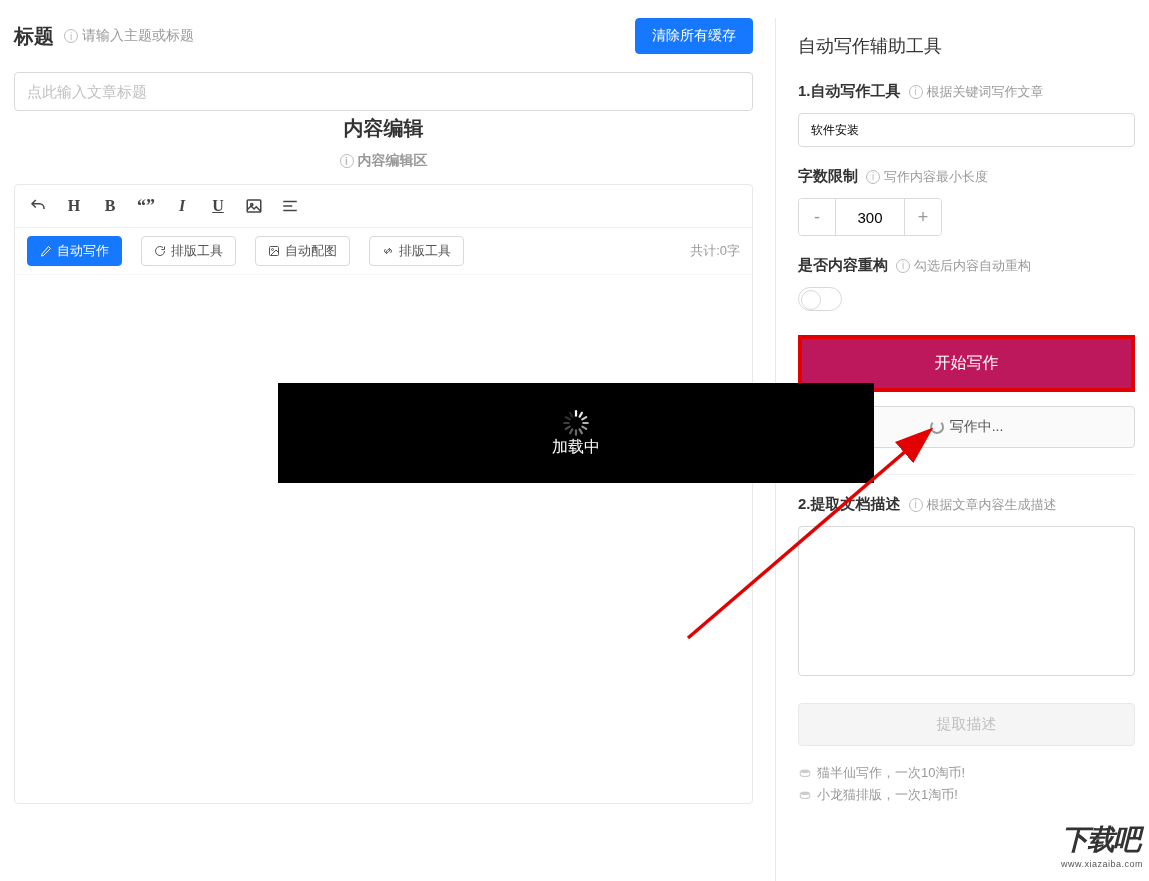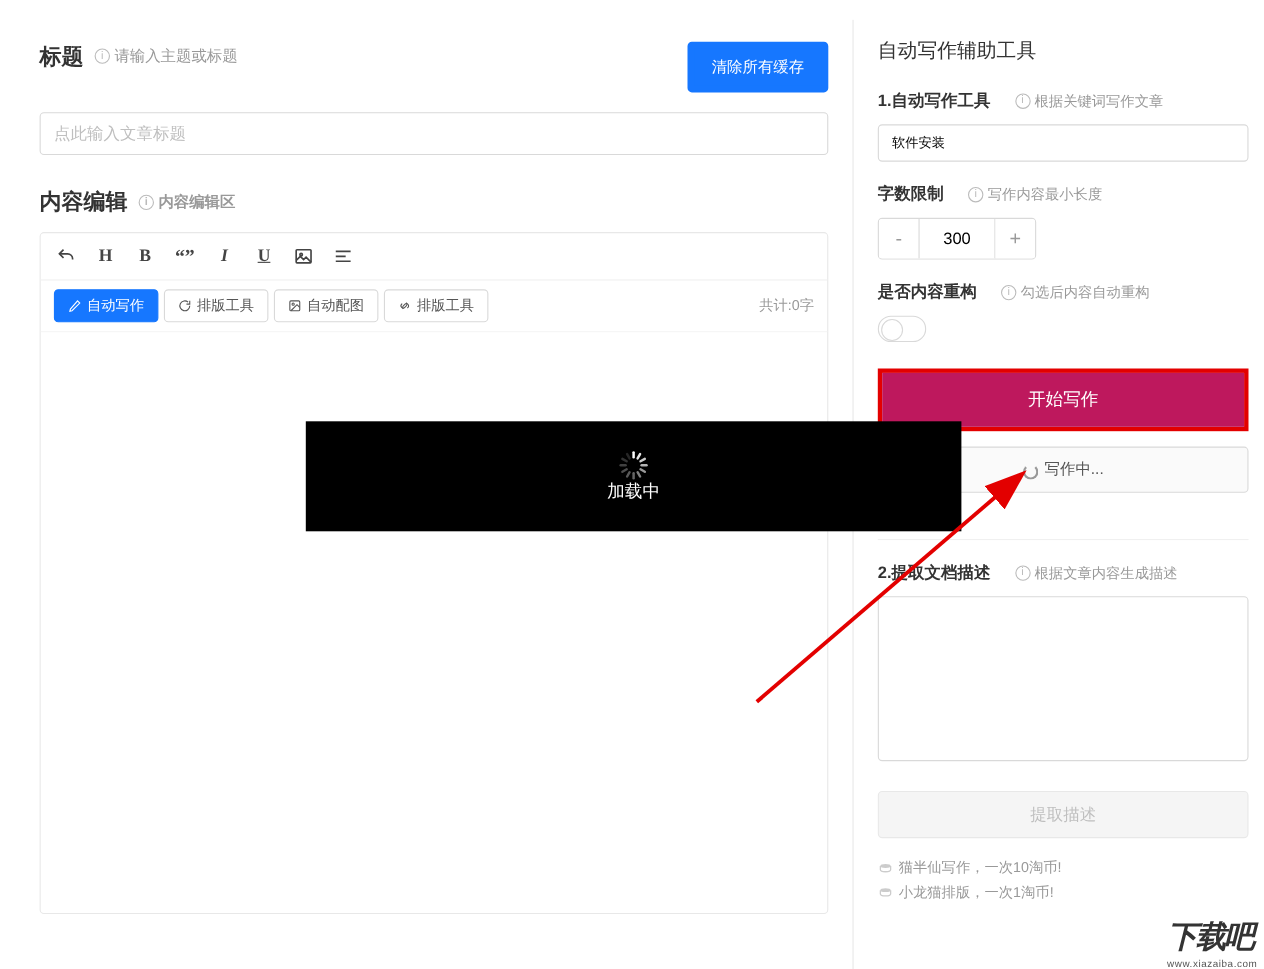--- a/index.html
+++ b/index.html
@@ -1,73 +1,73 @@
 <!DOCTYPE html>
 <html><head>
 <meta charset="utf-8">
 <style>
   * { box-sizing: border-box; margin: 0; padding: 0; }
   body { font-family: "Microsoft YaHei", "PingFang SC", sans-serif; font-size: 14px; color: #333; background: #fff; width: 1149px; height: 881px; position: relative; overflow: hidden; }
-  .page { display: flex; height: 100%; padding: 18px 14px 0 36px; }
+  .page { display: flex; height: 100%; padding: 18px 14px 0 14px; }
   .left { flex: 1; min-width: 0; padding-right: 22px; }
   .right { width: 360px; border-left: 1px solid #e8e8e8; padding-left: 22px; padding-top: 10px; }
 
   .title-row { display: flex; align-items: center; justify-content: space-between; margin-bottom: 18px; }
   .title-left { display: flex; align-items: center; gap: 10px; }
   .title-label { font-size: 20px; font-weight: 700; color: #333; }
   .hint { font-size: 14px; color: #999; display: inline-flex; align-items: center; gap: 4px; }
   .info-icon { display: inline-flex; width: 14px; height: 14px; border: 1px solid #bbb; border-radius: 50%; align-items: center; justify-content: center; font-size: 10px; color: #bbb; font-style: normal; }
-  .btn-danger { background: #2e7cf6; color: #fff; border: 6px solid #eab308; padding: 8px 16px; border-radius: 4px; font-size: 14px; cursor: pointer; margin-top: 20px; }
+  .btn-danger { background: #2e7cf6; color: #fff; border: 1px solid #eab308; padding: 8px 16px; border-radius: 4px; font-size: 14px; cursor: pointer; }
   .btn-danger { background: #1677ff; border-color: #1677ff; }
   .clear-cache { background: #1677ff; }
   .input-text { width: 100%; border: 1px solid #d9d9d9; border-radius: 4px; padding: 10px 12px; font-size: 15px; color: #333; }
   .input-text::placeholder { color: #bfbfbf; }
 
-  .section-label { font-size: 20px; font-weight: 700; margin: 29px 0 14px; display: flex; align-items: center; gap: 10px; }
+  .section-label { font-size: 20px; font-weight: 700; margin: 4px 0 14px; display: flex; align-items: center; gap: 10px; flex-direction: column; }
 
   .editor-box { border: 1px solid #e8e8e8; border-radius: 4px; min-height: 620px; }
   .toolbar { display: flex; align-items: center; gap: 14px; padding: 10px 12px; border-bottom: 1px solid #f0f0f0; color: #555; }
   .tb-icon { width: 22px; height: 22px; display: inline-flex; align-items: center; justify-content: center; font-size: 16px; cursor: pointer; color: #444; }
   .tb-icon svg { width: 18px; height: 18px; }
 
-  .action-row { display: flex; align-items: center; gap: 5px; padding: 8px 12px; border-bottom: 1px solid #f5f5f5; }
+  .action-row { display: flex; align-items: center; gap: 19px; padding: 8px 12px; border-bottom: 1px solid #f5f5f5; }
   .btn-sm { border: 1px solid #d9d9d9; background: #fff; border-radius: 4px; padding: 5px 12px; font-size: 13px; cursor: pointer; display: inline-flex; align-items: center; gap: 5px; color: #555; }
   .btn-sm.primary { background: #1677ff; border-color: #1677ff; color: #fff; }
   .count-text { margin-left: auto; color: #999; font-size: 13px; }
 
   .right h3 { font-size: 18px; font-weight: 400; margin-bottom: 24px; margin-top: 6px; }
-  .field-label { font-size: 15px; font-weight: 700; margin-bottom: 12px; display: flex; align-items: center; gap: 22px; }
+  .field-label { font-size: 15px; font-weight: 700; margin-bottom: 12px; display: flex; align-items: center; gap: 8px; }
   .field-hint { font-size: 13px; color: #999; font-weight: 400; display: inline-flex; align-items: center; gap: 4px; }
   .input-field { width: 100%; border: 1px solid #d9d9d9; border-radius: 4px; padding: 9px 12px; font-size: 12px; margin-bottom: 20px; }
 
   .stepper { display: inline-flex; align-items: center; border: 1px solid #d9d9d9; border-radius: 4px; overflow: hidden; margin-bottom: 20px; }
   .stepper button { width: 36px; height: 36px; border: none; background: #fff; font-size: 18px; color: #999; cursor: pointer; }
   .stepper input { width: 70px; height: 36px; border: none; border-left: 1px solid #d9d9d9; border-right: 1px solid #d9d9d9; text-align: center; font-size: 15px; }
 
   .toggle { width: 44px; height: 24px; border-radius: 14px; background: #fff; border: 1px solid #d9d9d9; position: relative; cursor: pointer; margin-bottom: 24px; }
   .toggle::after { content: ""; position: absolute; width: 18px; height: 18px; border-radius: 50%; background: #fff; border: 1px solid #d9d9d9; top: 2px; left: 2px; }
 
   .highlight-box { border: 4px solid #e30000; margin-bottom: 14px; }
   .btn-primary-lg { width: 100%; background: #be185d; color: #fff; border: none; padding: 14px 0; font-size: 16px; cursor: pointer; }
-  .btn-secondary-lg { width: 100%; background: #fafafa; color: #555; border: 1px solid #d9d9d9; border-radius: 4px; padding: 11px 0; font-size: 14px; cursor: pointer; margin-bottom: 42px; display: flex; align-items: flex-end; justify-content: center; gap: 6px; }
+  .btn-secondary-lg { width: 100%; background: #fafafa; color: #555; border: 1px solid #d9d9d9; border-radius: 4px; padding: 11px 0; font-size: 14px; cursor: pointer; margin-bottom: 26px; display: flex; align-items: center; justify-content: center; gap: 6px; }
   .spinner-sm { width: 14px; height: 14px; border: 2px solid #999; border-top-color: transparent; border-radius: 50%; display: inline-block; }
 
   .textarea-field { width: 100%; height: 150px; border: 1px solid #d9d9d9; border-radius: 4px; padding: 10px; resize: none; margin-bottom: 24px; }
   .btn-disabled-lg { width: 100%; background: #f5f5f5; color: #bfbfbf; border: 1px solid #e8e8e8; border-radius: 4px; padding: 11px 0; font-size: 15px; cursor: not-allowed; margin-bottom: 18px; }
 
   .footer-hints { font-size: 13px; color: #999; }
   .footer-hints div { margin-bottom: 4px; display: flex; align-items: center; gap: 5px; }
 
   .overlay { position: absolute; left: 278px; top: 383px; width: 596px; height: 100px; background: #000; color: #fff; display: flex; flex-direction: column; align-items: center; justify-content: center; font-size: 16px; }
   .overlay .big-spinner { width: 28px; height: 28px; }
   .overlay .big-spinner svg { width: 28px; height: 28px; }
 
   .arrow-svg { position: absolute; left: 670px; top: 420px; width: 280px; height: 230px; pointer-events: none; }
 
-  .watermark { position: absolute; right: 0; bottom: 0; transform: none; margin-left: 44px; }
+  .watermark { position: absolute; right: 0; bottom: 12px; transform: none; margin-left: 44px; }
   .watermark-box { background: #fff; padding: 2px 6px 0 6px; font-family: "SimHei", sans-serif; }
   .watermark-main { font-size: 28px; font-weight: 900; letter-spacing: -2px; font-style: italic; }
   .watermark-sub { font-size: 9px; color: #555; text-align: right; letter-spacing: 0.5px; }
 
   .sep { height: 1px; background: #f0f0f0; margin: 20px 0; }
 
   .coin-icon { width: 14px; height: 14px; display: inline-block; }
 </style>
 </head>
 <body>

